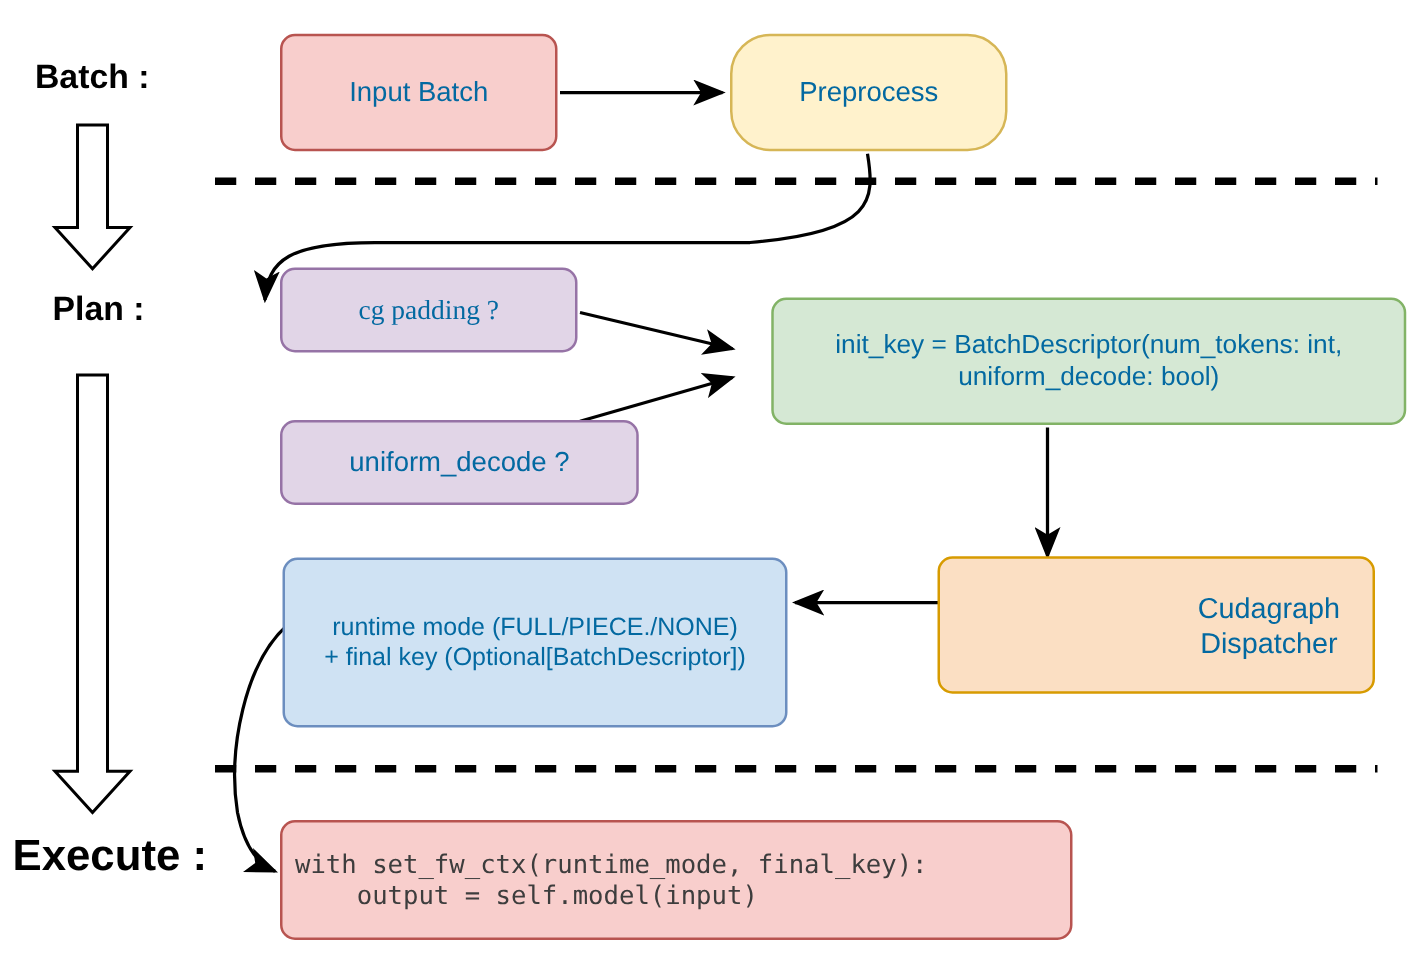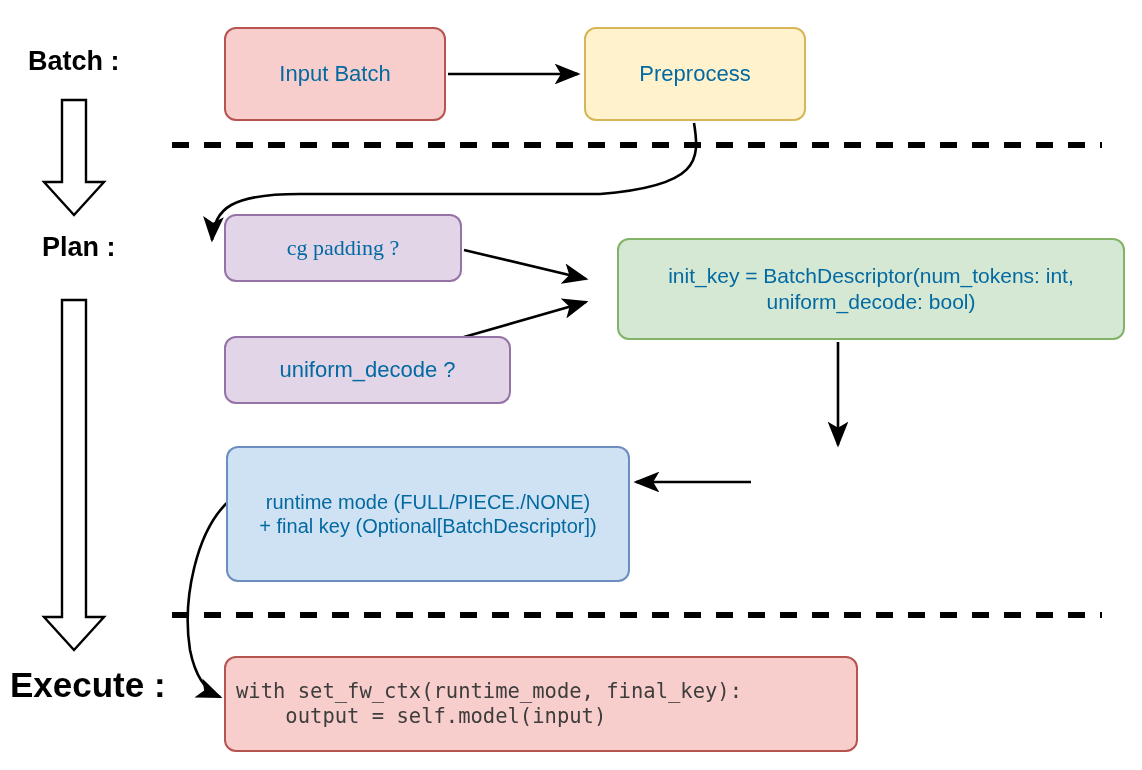--- a/index.html
+++ b/index.html
@@ -53,21 +53,21 @@
     text-align: left;
     white-space: pre;
     color: #3d3d3d;
   }
   .n-input-batch {
     left: 224px; top: 27px; width: 222px; height: 94px;
     background: #f8cecc; border-color: #b85450; font-size: 22px;
   }
   .n-preprocess {
     left: 584px; top: 27px; width: 222px; height: 94px;
-    background: #fff2cc; border-color: #d6b656; font-size: 22px;
+    background: #fff2cc; border-color: #d6b656; font-size: 22px; border-radius: 32px;
   }
   .n-cg-padding {
     left: 224px; top: 214px; width: 238px; height: 68px;
     background: #e1d5e7; border-color: #9673a6; font-size: 22px; font-family: Liberation Serif, serif;
   }
   .n-uniform-decode {
     left: 224px; top: 296px; width: 287px; height: 68px;
     background: #e1d5e7; border-color: #9673a6; font-size: 22px; margin-top: 40px;
   }
   .n-init-key {
@@ -137,20 +137,22 @@
 
   <div class="node n-preprocess">Preprocess</div>
 
   <div class="node n-cg-padding">cg padding ?</div>
 
   <div class="node n-uniform-decode">uniform_decode ?</div>
 
   <div class="node n-init-key">init_key = BatchDescriptor(num_tokens: int,
 uniform_decode: bool)</div>
 
+  <div class="node n-dispatcher">Cudagraph
+Dispatcher</div>
 
 
   <div class="node n-runtime-mode">runtime mode (FULL/PIECE./NONE)
 + final key (Optional[BatchDescriptor])</div>
 
   <div class="node code-node n-code">with set_fw_ctx(runtime_mode, final_key):
     output = self.model(input)</div>
 
 </div>
 

